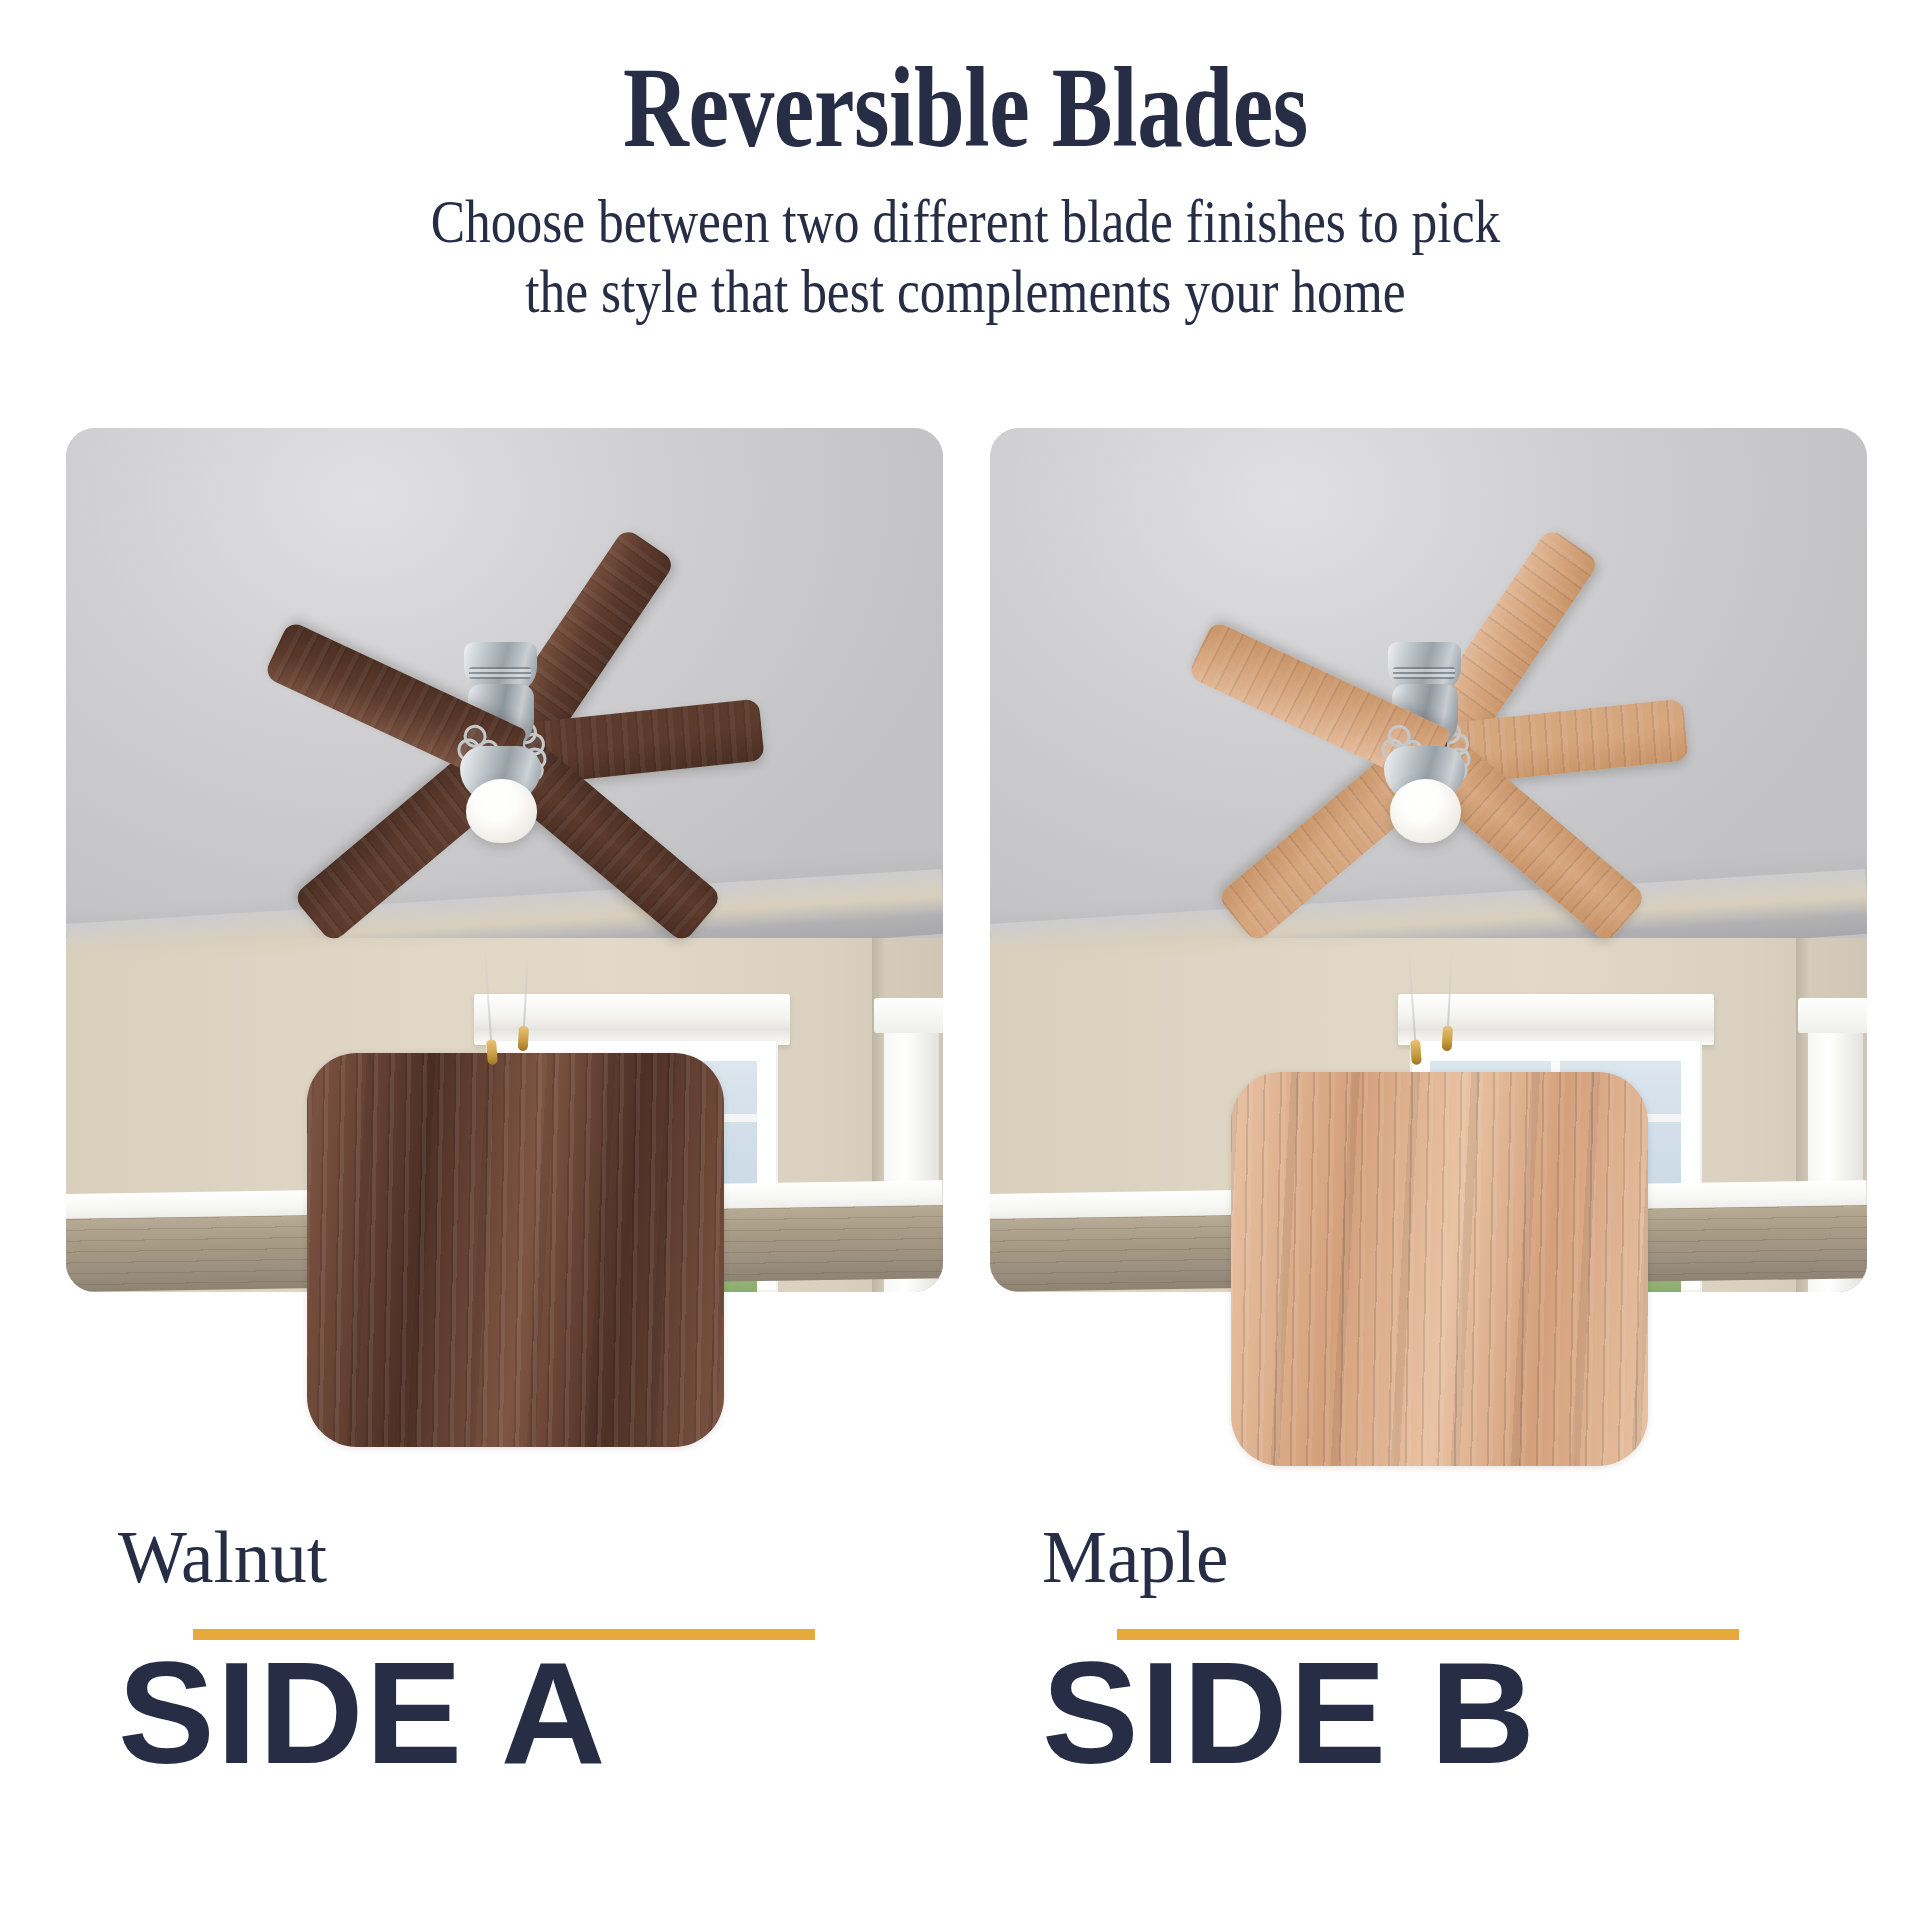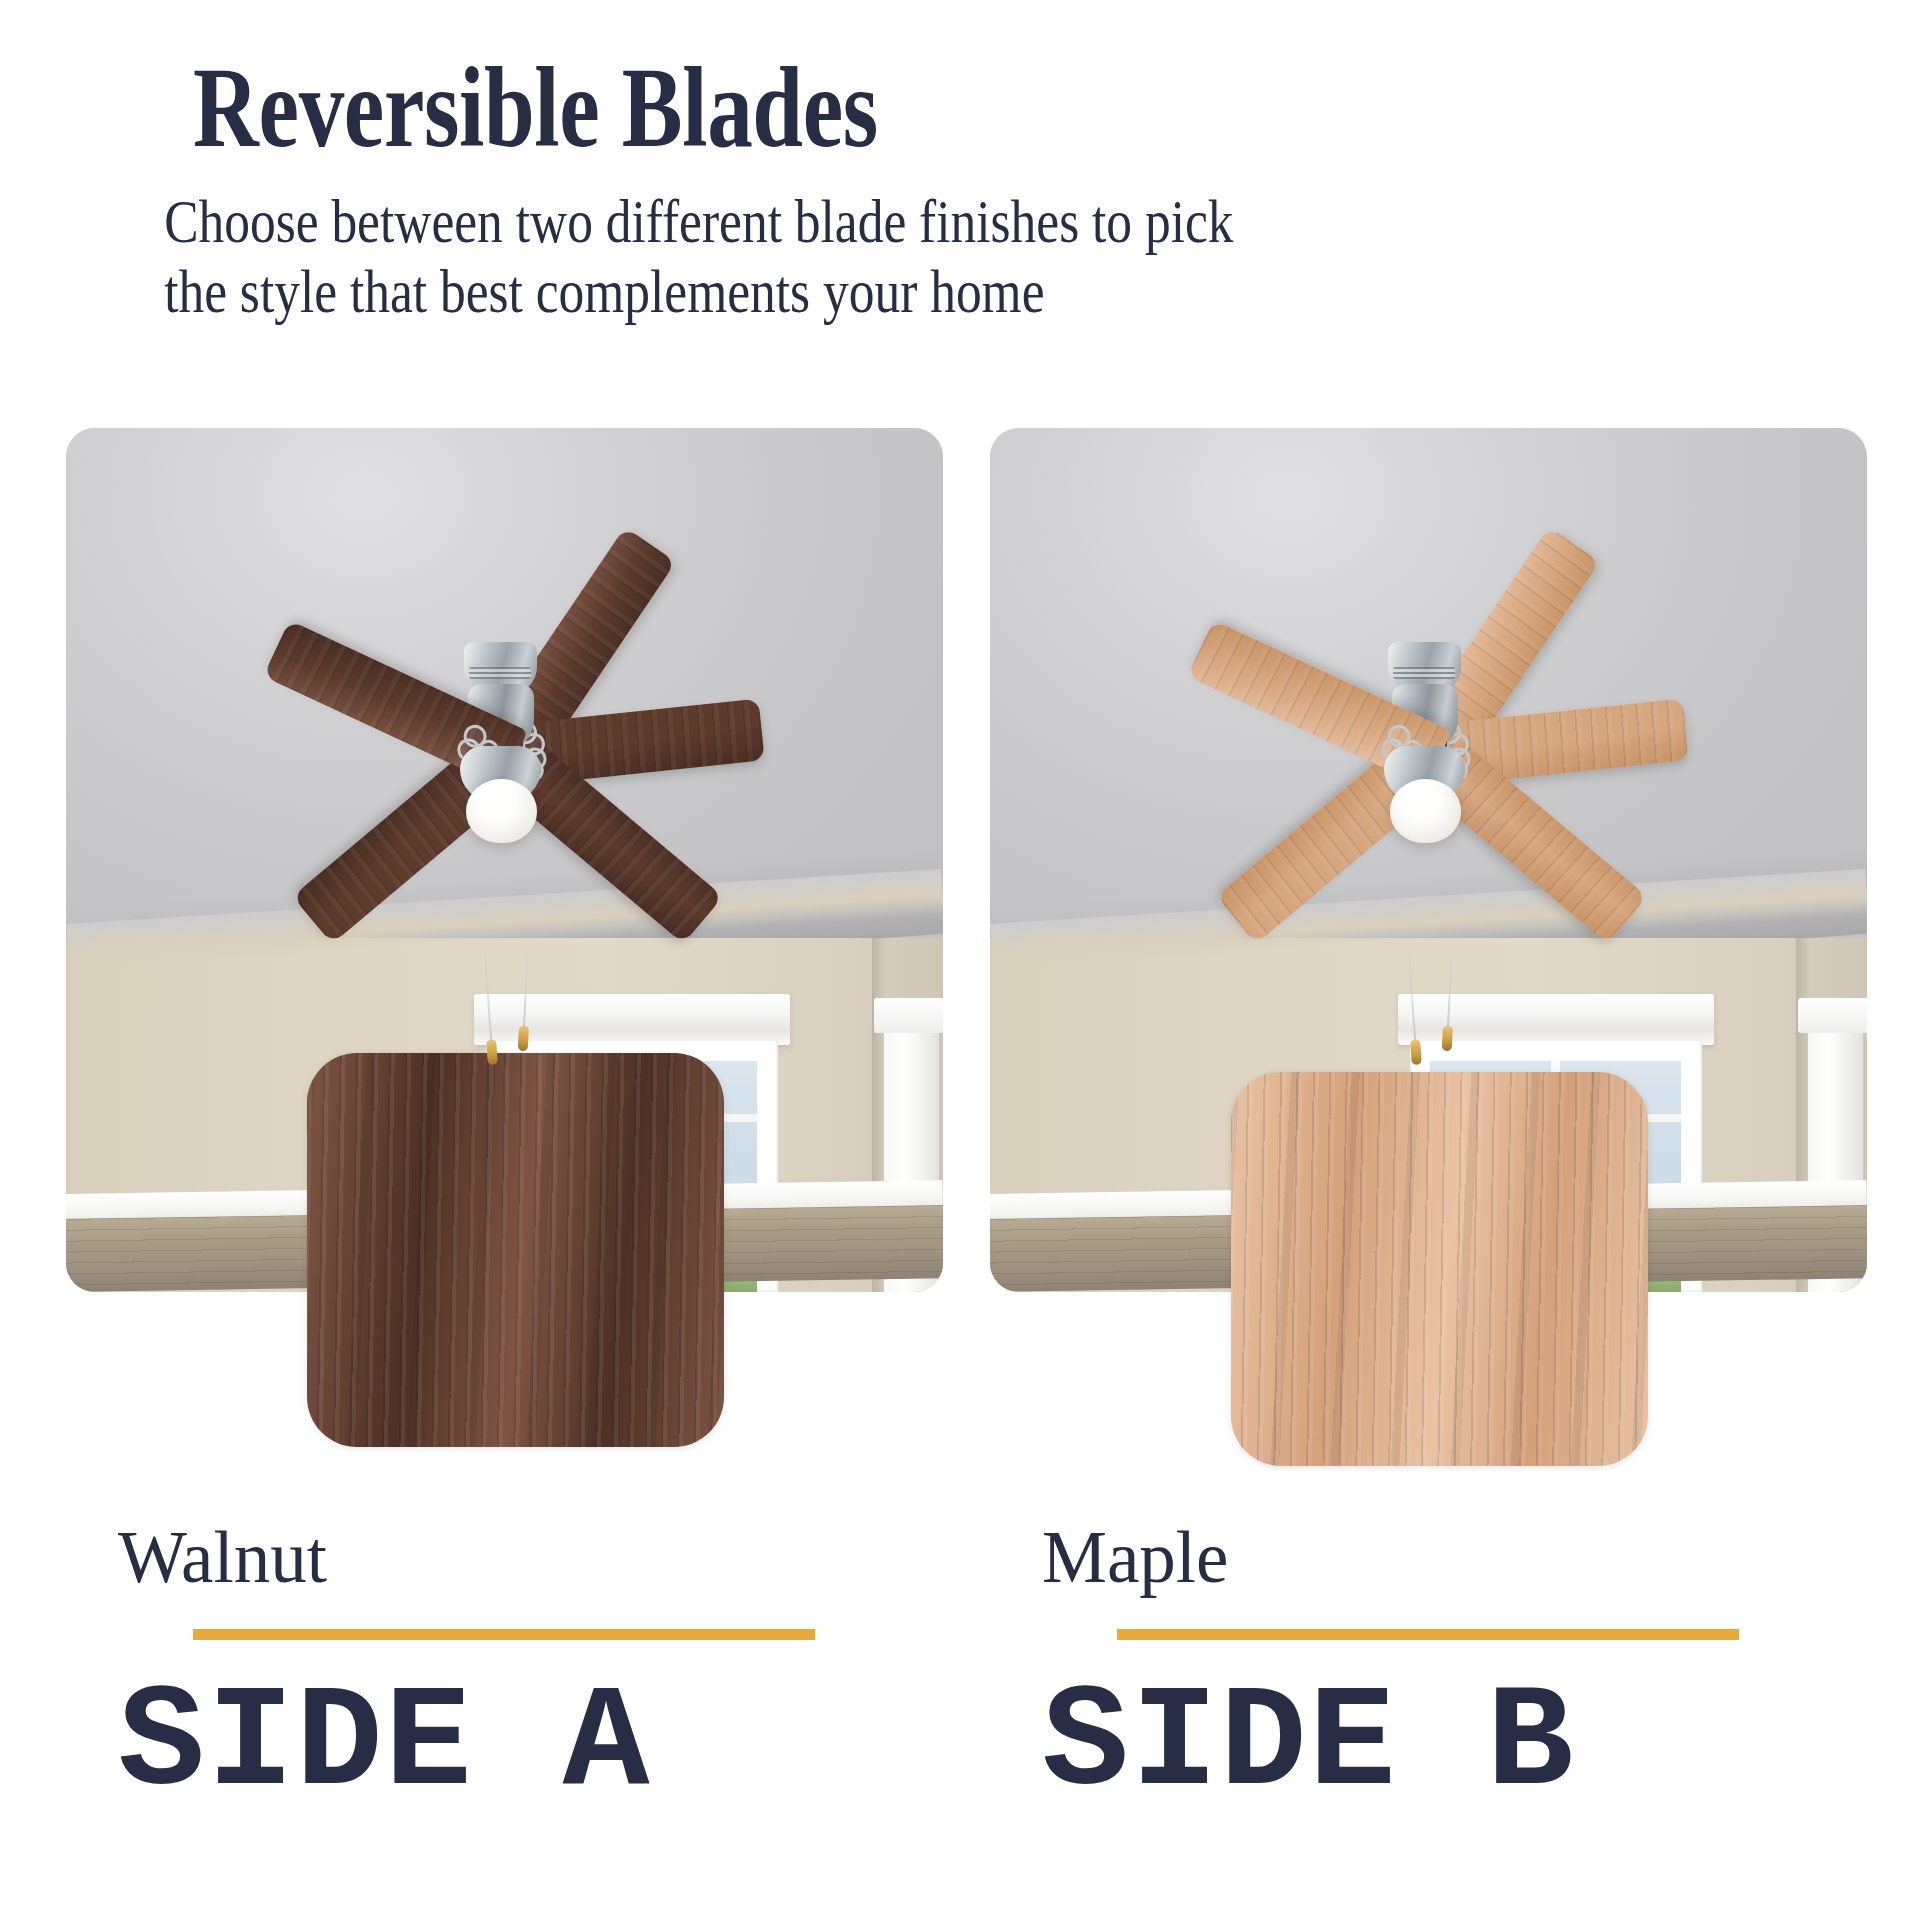--- a/index.html
+++ b/index.html
@@ -17,20 +17,21 @@
     width: 1931px;
     height: 1931px;
     background: #ffffff;
   }
 
   
   .header {
     position: absolute;
     left: 0; top: 50px;
     width: 1931px;
+    text-align: center;
   }
   .title {
     font-family: "Liberation Serif", "DejaVu Serif", serif;
     font-weight: 700;
     font-size: 114px;
     line-height: 1.02;
     letter-spacing: -0.5px;
     color: #262D45;
     transform: scaleX(0.80);
     transform-origin: center top;
@@ -345,22 +346,21 @@
     color: #262D45;
     white-space: nowrap;
   }
   .rule {
     margin: 35px auto 0;
     width: 622px;
     height: 10.6px;
     background: #E8A93C;
   }
   .side-label {
-    margin-top: 31px;
-    font-family: Liberation Mono, monospace;
+    font-family: Liberation Sans, sans-serif;
     font-weight: 700;
     font-size: 145px;
     line-height: 1.02;
     letter-spacing: 1.9px;
     color: #262D45;
     white-space: nowrap;
   }
 </style>
 </head>
 <body>

